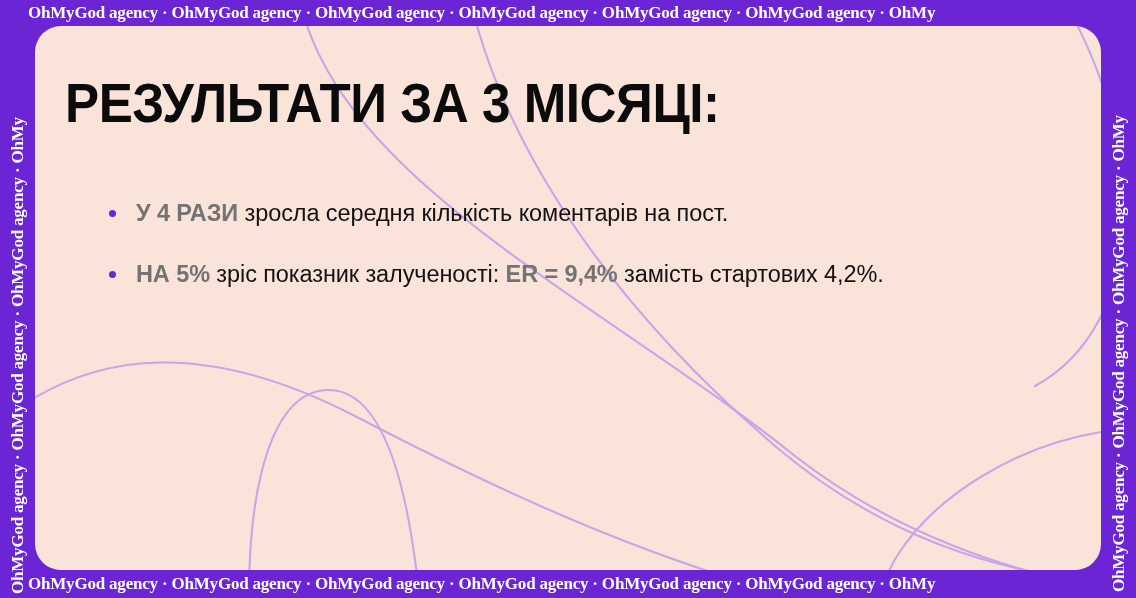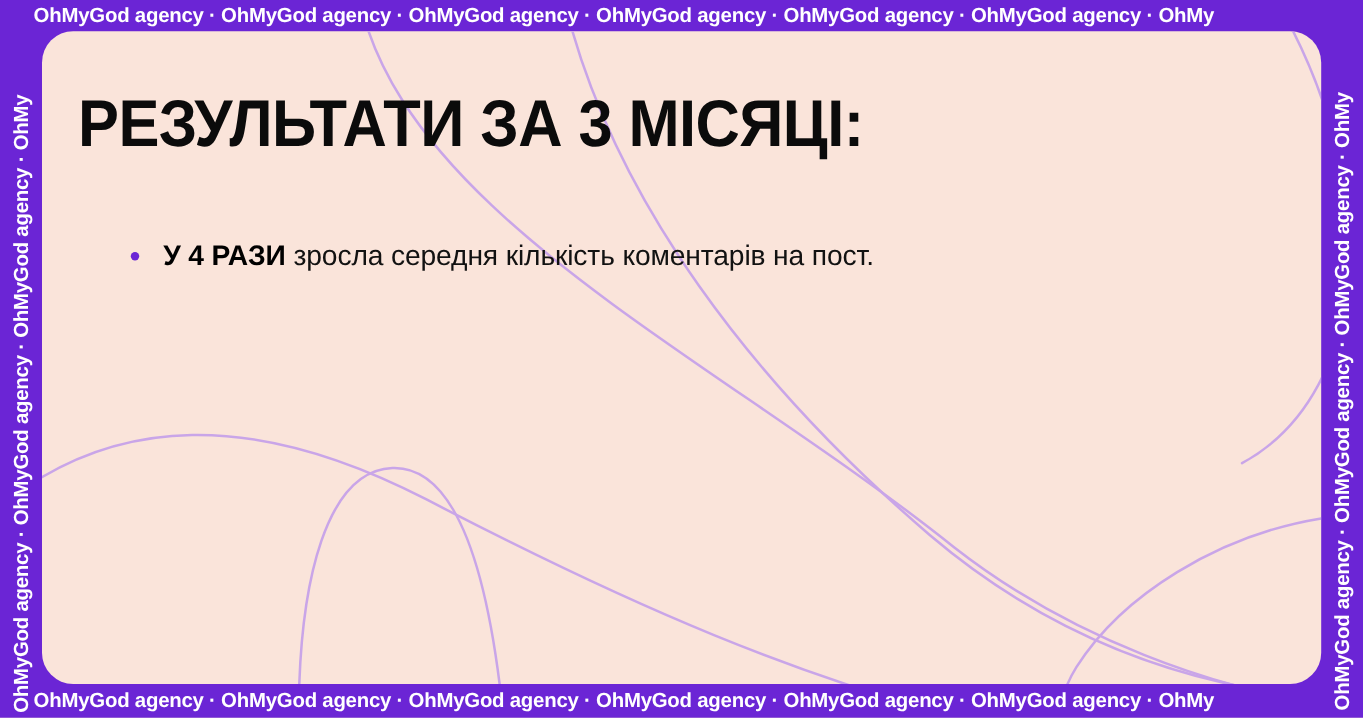--- a/index.html
+++ b/index.html
@@ -27,20 +27,21 @@
   
   .marquee {
     position: absolute;
     color: #FFFFFF;
     font-weight: 700;
     font-size: 17px;
     letter-spacing: -0.2px;
     white-space: nowrap;
     overflow: hidden;
     z-index: 6;
+    font-family: Liberation Serif, serif;
   }
 
   .marquee-top {
     left: 0;
     top: 0;
     width: 1136px;
     height: 26px;
     line-height: 26px;
     padding-left: 28px;
     box-sizing: border-box;
@@ -171,21 +172,21 @@
     position: absolute;
     left: 2px;
     top: 12px;
     width: 7px;
     height: 7px;
     border-radius: 50%;
     background: #6B25D5;
   }
 
   .hl {
-    color: #000000;
+    color: #737373;
     font-weight: 700;
   }
 </style>
 </head>
 <body>
 
 <div class="slide">
 
   <div class="marquee marquee-top">
     <span>OhMyGod agency · OhMyGod agency · OhMyGod agency · OhMyGod agency · OhMyGod agency · OhMyGod agency · OhMy</span>
@@ -220,20 +221,24 @@
 
       <h1 class="title">РЕЗУЛЬТАТИ ЗА 3 МІСЯЦІ:</h1>
 
       <ul class="bullets">
 
         <li class="bullet">
           <span class="dot"></span>
           <span class="hl">У 4 РАЗИ</span><span> зросла середня кількість коментарів на пост.</span>
         </li>
 
+        <li class="bullet">
+          <span class="dot"></span>
+          <span class="hl">НА 5%</span><span> зріс показник залученості: </span><span class="hl">ER = 9,4%</span><span> замість стартових 4,2%.</span>
+        </li>
 
 
       </ul>
 
     </div>
   </div>
 
 </div>
 
 </body></html>

